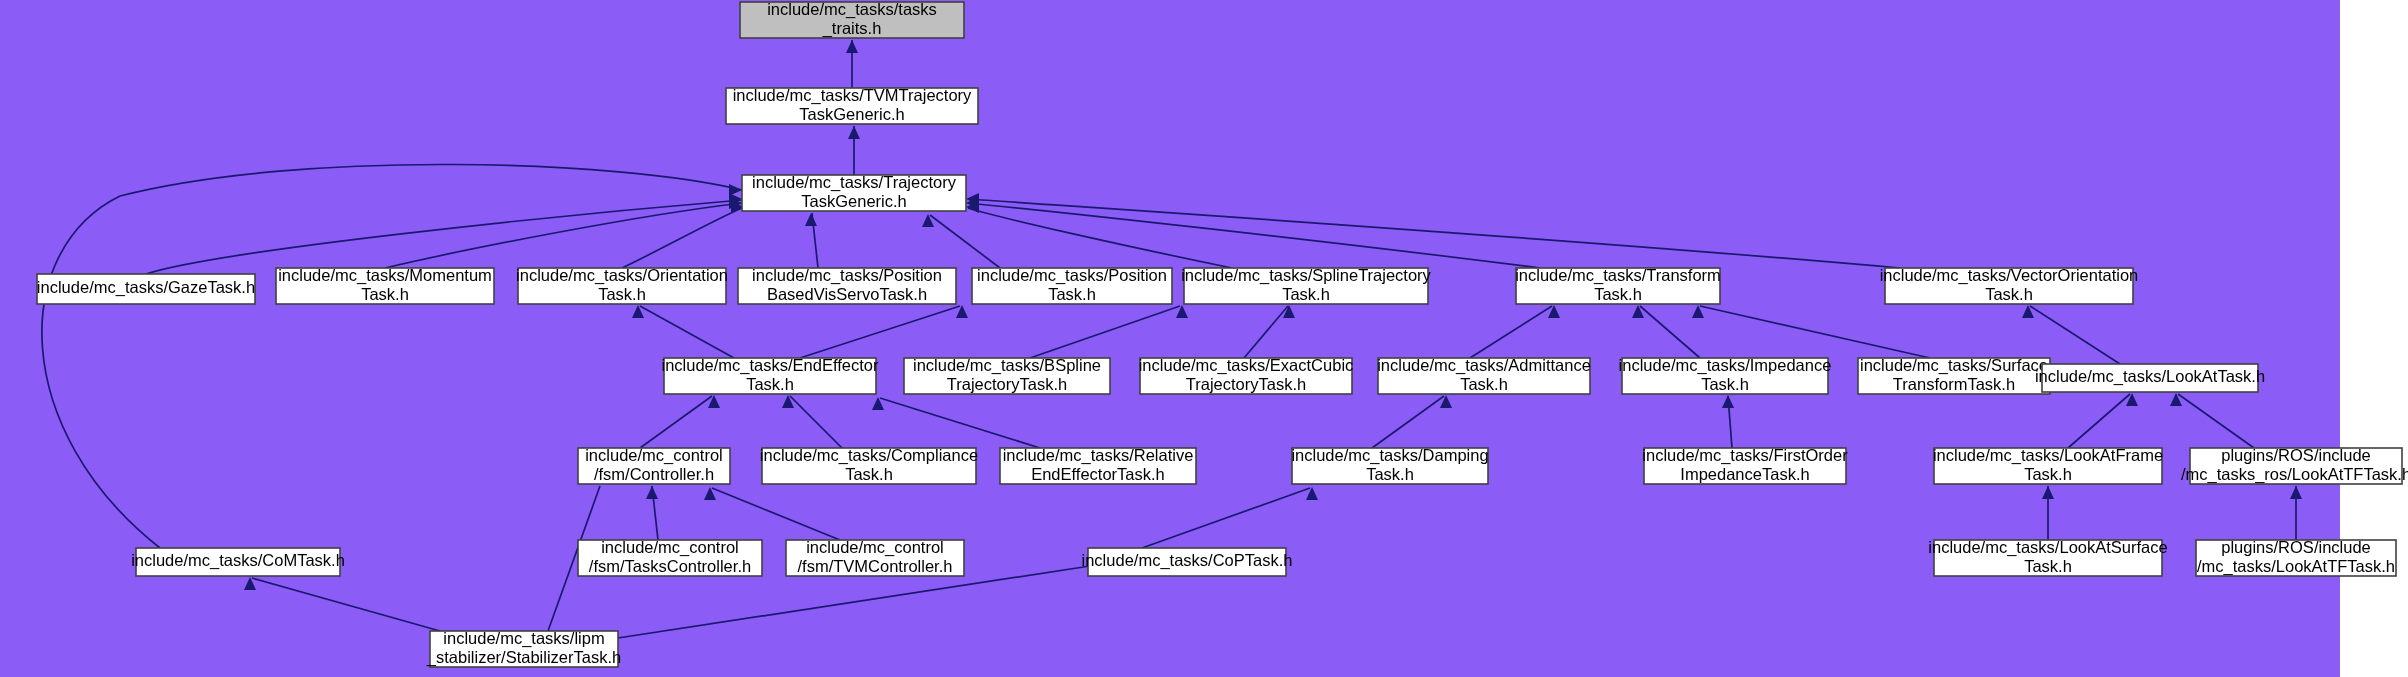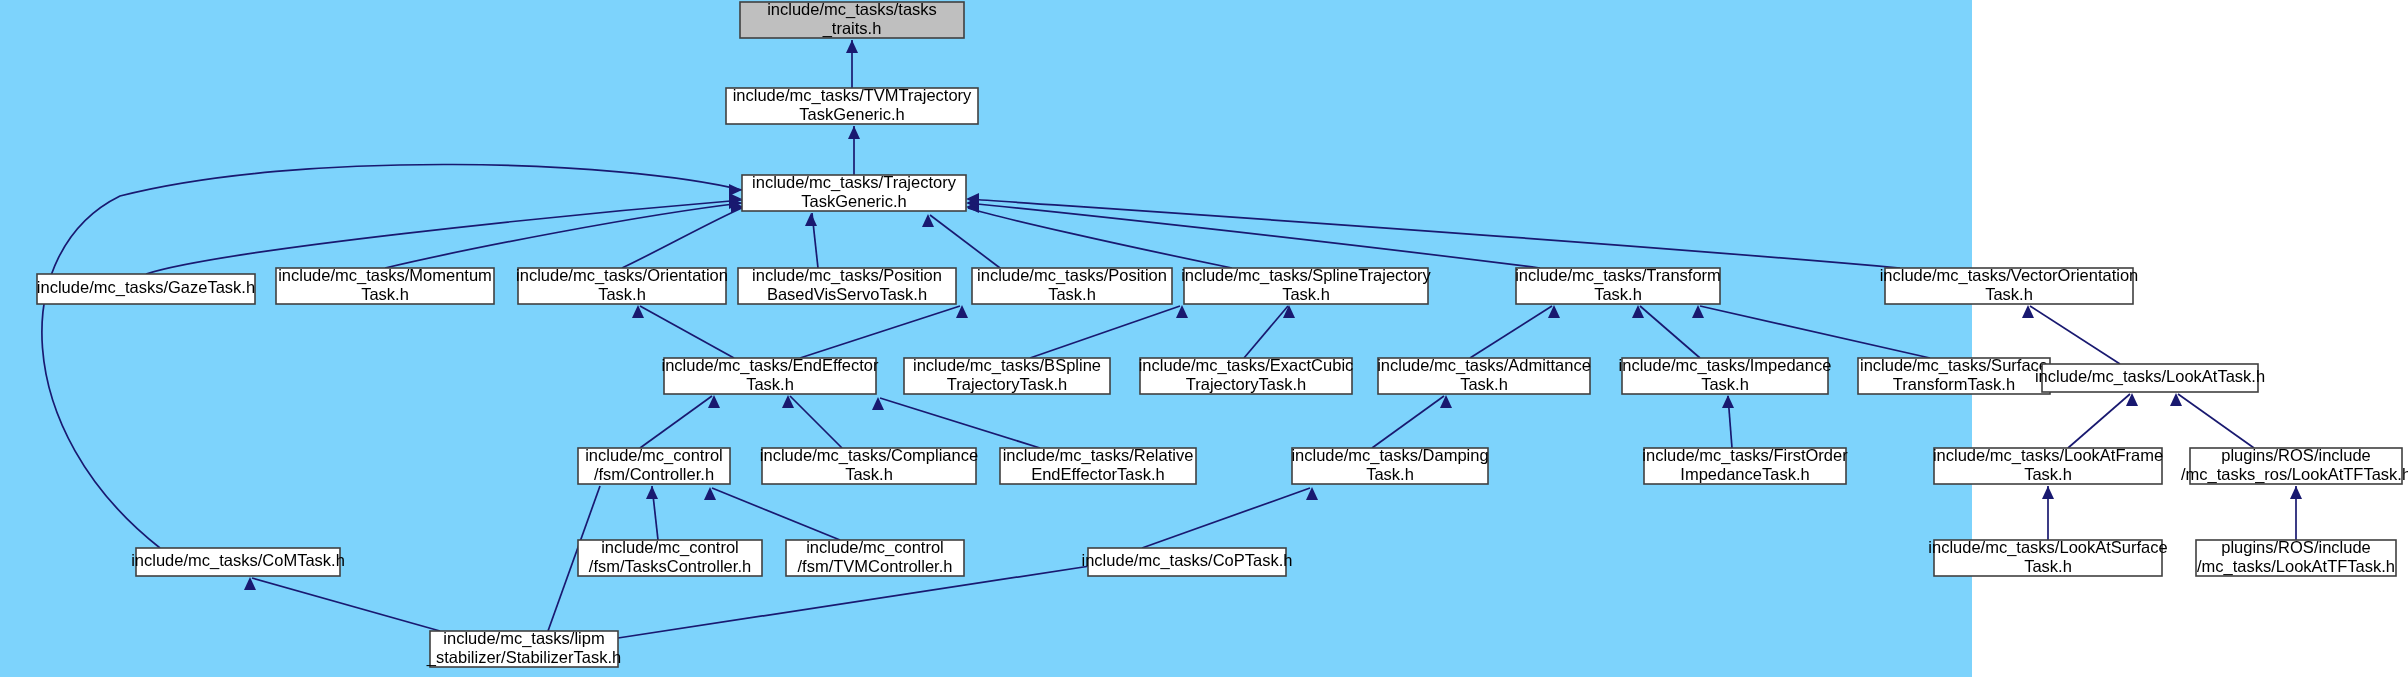--- a/index.html
+++ b/index.html
@@ -2,23 +2,23 @@
 <html><head>
 <meta charset="utf-8">
 <style>
   html, body {
     margin: 0;
     padding: 0;
     background: #ffffff;
   }
   #graph-root {
     position: relative;
-    width: 1972px;
+    width: 2340px;
     height: 677px;
-    background: #7dd3fc;
+    background: #8b5cf6;
     font-family: "Liberation Sans", sans-serif;
   }
   svg#graph-svg {
     position: absolute;
     top: 0;
     left: 0;
     width: 2408px;
     height: 677px;
     display: block;
   }

